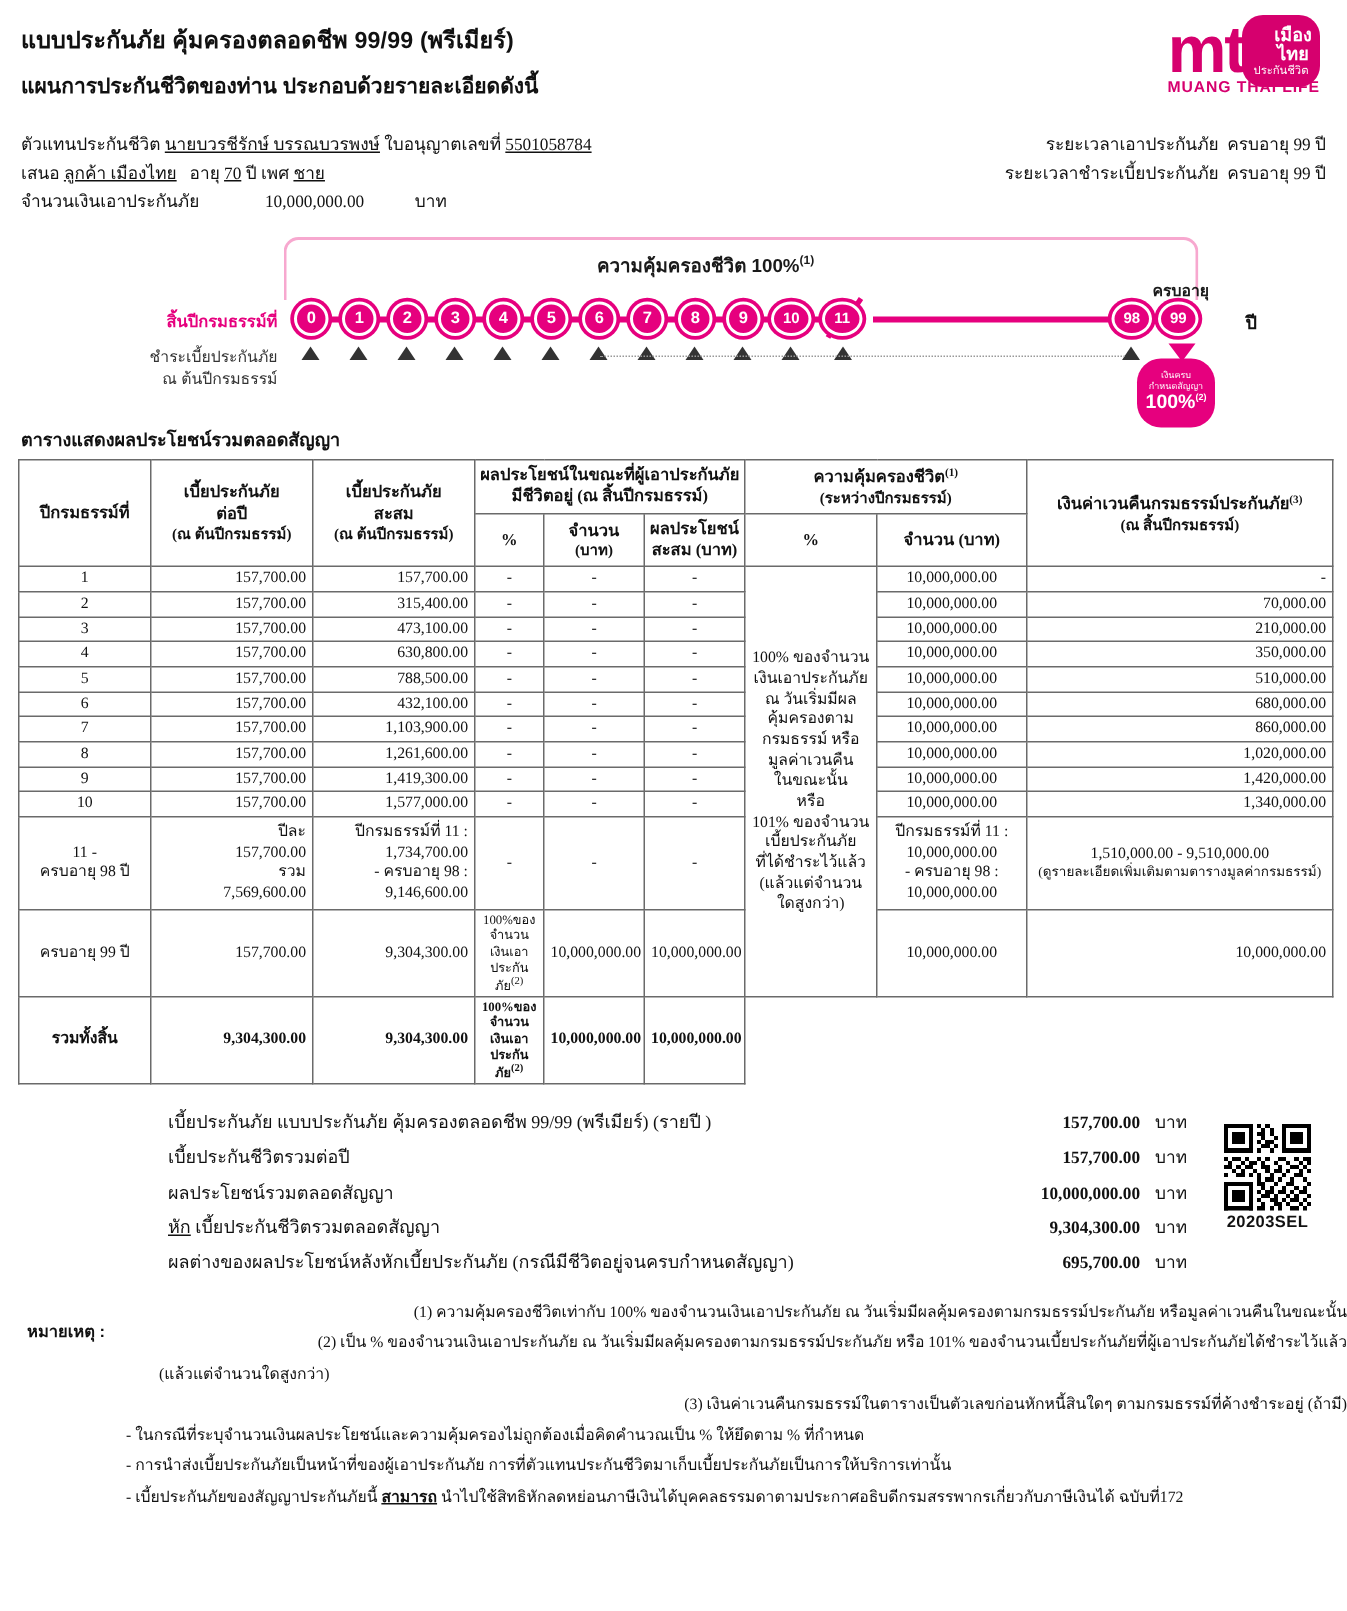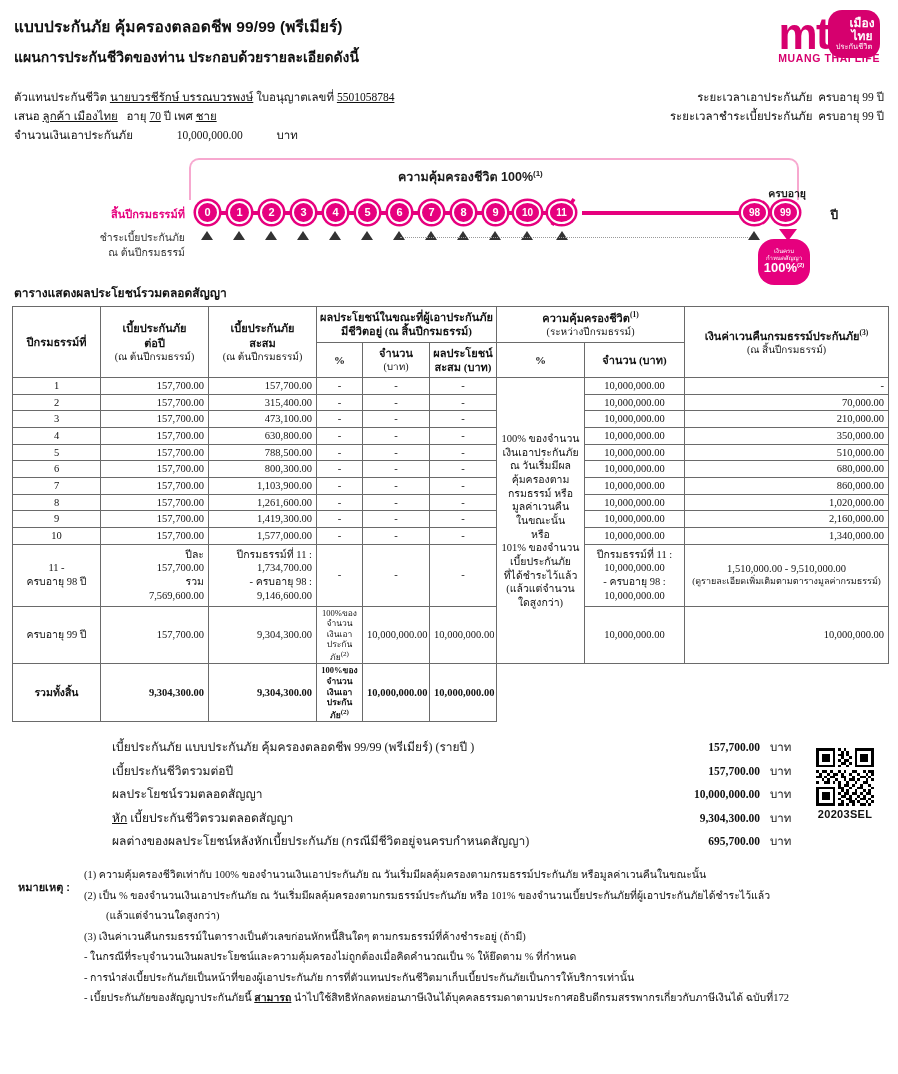--- a/index.html
+++ b/index.html
@@ -152,21 +152,21 @@
     border: 1px solid #6a6a6a;
     font-size: 10.5px;
     padding: 1px 4px;
     vertical-align: middle;
     line-height: 1.3;
   }
   table.benefits thead th {
     text-align: center; font-weight: bold; padding: 3px 3px;
     font-size: 11px;
   }
-  table.benefits thead th .sm { font-weight: normal; font-size:10px; display:block; }
+  table.benefits thead th .sm { font-weight: bold; font-size:10px; display:block; }
   table.benefits thead th sup { font-size:7.5px; }
   .c-year   { text-align:center; }
   .c-num    { text-align:right; }
   .c-dash   { text-align:center; }
   .c-ctr    { text-align:center; }
   .r-tall td { height: 62px; }
   .r-99 td { height: 44px; }
   .r-total td { height: 40px; font-weight: bold; }
   .cellnote { font-size: 9px; display:block; }
   .coverage-merged {
@@ -189,21 +189,21 @@
   }
 
   
   .notes { margin: 12px 0 0 0; position:relative; font-size: 10.5px; line-height: 1.95; }
   .notes-label {
     position:absolute; left: 18px; top: 12px;
     font-family:"Liberation Sans","DejaVu Sans",sans-serif;
     font-weight:bold; font-size: 11px;
   }
   .notes-body { margin-left: 84px; }
-  .note-item { padding-left: 0; }
+  .note-item { padding-left: 0; text-align: right; }
   .note-cont { padding-left: 22px; }
   .note-dash { padding-left: 0; }
   .notes-body .u { text-decoration: underline; font-weight: bold; }
 </style>
 </head>
 <body>
 
 <div class="header">
   <div class="title-line1">แบบประกันภัย คุ้มครองตลอดชีพ 99/99 (พรีเมียร์)</div>
   <div class="title-line2">แผนการประกันชีวิตของท่าน ประกอบด้วยรายละเอียดดังนี้</div>
@@ -423,21 +423,21 @@
       <td class="c-num">788,500.00</td>
       <td class="c-dash">-</td>
       <td class="c-dash">-</td>
       <td class="c-dash">-</td>
       <td class="c-ctr">10,000,000.00</td>
       <td class="c-num">510,000.00</td>
     </tr>
     <tr>
       <td class="c-year">6</td>
       <td class="c-num">157,700.00</td>
-      <td class="c-num">800,300.00</td>
+      <td class="c-num">432,100.00</td>
       <td class="c-dash">-</td>
       <td class="c-dash">-</td>
       <td class="c-dash">-</td>
       <td class="c-ctr">10,000,000.00</td>
       <td class="c-num">680,000.00</td>
     </tr>
     <tr>
       <td class="c-year">7</td>
       <td class="c-num">157,700.00</td>
       <td class="c-num">1,103,900.00</td>
@@ -458,21 +458,21 @@
       <td class="c-num">1,020,000.00</td>
     </tr>
     <tr>
       <td class="c-year">9</td>
       <td class="c-num">157,700.00</td>
       <td class="c-num">1,419,300.00</td>
       <td class="c-dash">-</td>
       <td class="c-dash">-</td>
       <td class="c-dash">-</td>
       <td class="c-ctr">10,000,000.00</td>
-      <td class="c-num">2,160,000.00</td>
+      <td class="c-num">1,420,000.00</td>
     </tr>
     <tr>
       <td class="c-year">10</td>
       <td class="c-num">157,700.00</td>
       <td class="c-num">1,577,000.00</td>
       <td class="c-dash">-</td>
       <td class="c-dash">-</td>
       <td class="c-dash">-</td>
       <td class="c-ctr">10,000,000.00</td>
       <td class="c-num">1,340,000.00</td>

